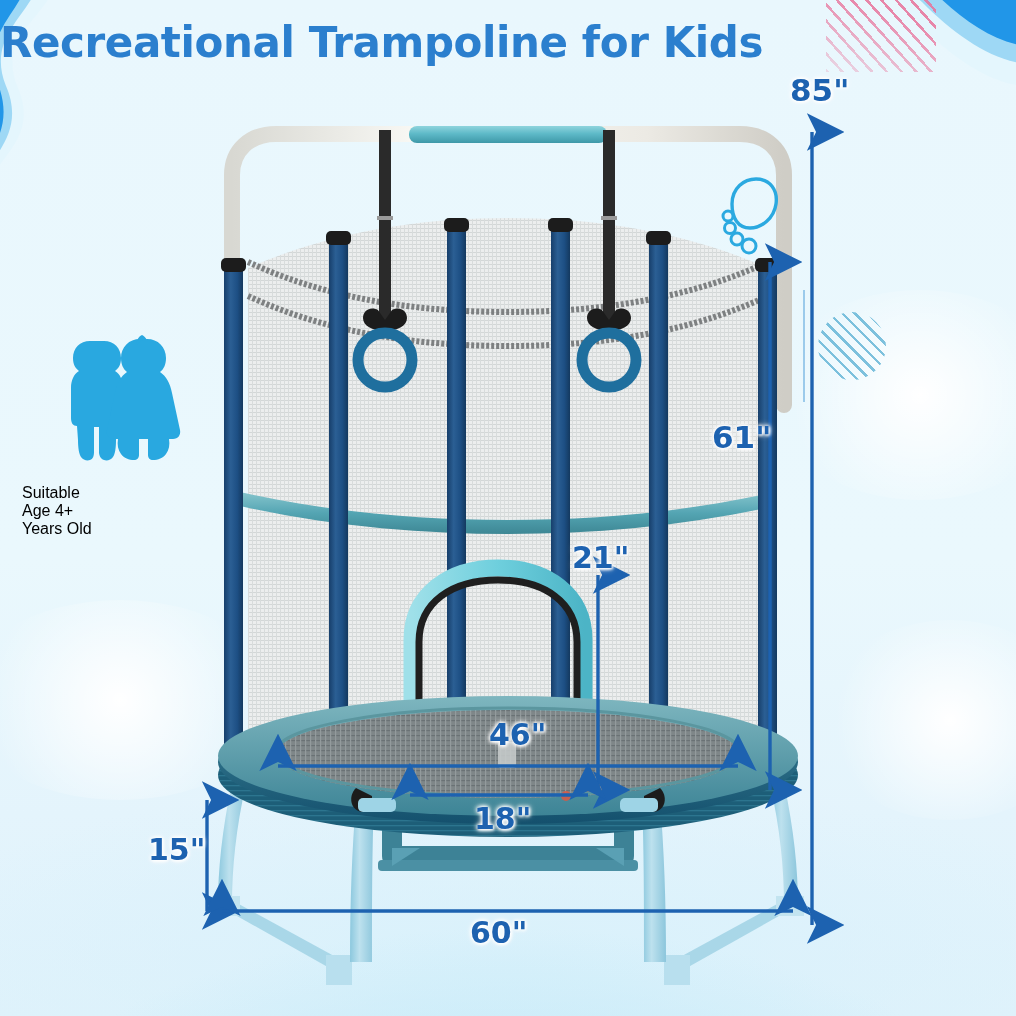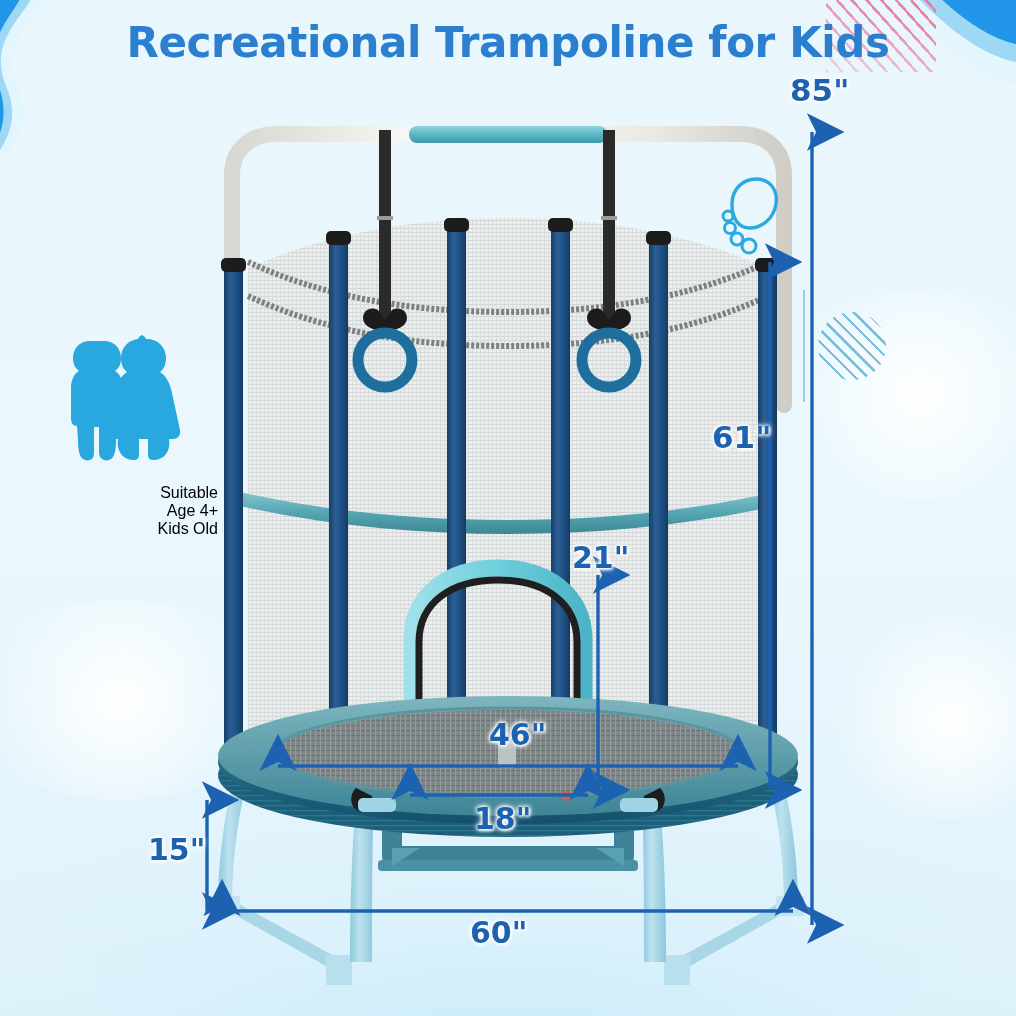--- a/index.html
+++ b/index.html
@@ -49,28 +49,27 @@
     opacity:.7;
   }
   #rule-right{
     position:absolute; left:803px; top:290px; width:2px; height:112px;
     background:#5ba6dd; opacity:.55;
   }
 
   
   #page-title{
     position:absolute; left:0; top:18px; width:1016px;
-    text-align:center;
     font-size:42px; font-weight:bold; letter-spacing:-.4px;
     color:#2b7fce;
     font-family:"DejaVu Sans", sans-serif;
   }
 
   
-  #age-block{ position:absolute; left:22px; top:335px; width:196px; text-align:right; }
+  #age-block{ position:absolute; left:22px; top:335px; width:196px; text-align:left; }
   #kids-icon{ display:block; margin:0 auto 14px; }
 
   
   #product{ position:absolute; left:0; top:0; width:1016px; height:1016px; }
 
   
   .dim-label{
     position:absolute; color:#1d62b0; font-weight:bold;
     font-family:"DejaVu Sans", sans-serif;
     text-shadow:0 0 4px #fff,0 0 4px #fff,0 0 7px #fff,1px 1px 3px #fff;
@@ -117,21 +116,21 @@
       <path d="M36,6 C26,6 19,13 19,23 C19,29 21,33 25,36 C20,39 17,45 17,53 L17,83 C17,88 19,91 23,91 L24,105 C24,113 25,119 27,122 C29,125 33,126 36,125 C39,124 40,121 40,117 L40,92 L45,92 L45,117 C45,121 47,124 50,125 C53,126 57,125 59,122 C61,119 62,113 62,105 L63,91 C67,91 69,88 69,83 L69,53 C69,45 66,39 61,36 C65,33 67,29 67,23 C67,13 60,6 50,6 Z"></path>
 
       <path d="M92,4 C81,4 73,12 73,23 C73,29 75,34 79,37 C73,41 69,48 67,58 L59,95 C58,100 61,104 66,104 L70,104 C69,110 70,115 73,119 C76,123 81,125 86,125 C89,125 91,123 91,120 L91,104 L100,104 L100,120 C100,123 102,125 105,125 C110,125 115,123 118,119 C121,115 122,110 121,104 L125,104 C130,104 133,100 132,95 L124,58 C122,48 118,41 112,37 C116,34 118,29 118,23 C118,12 110,4 99,4 Z" transform="translate(-6,0)"></path>
 
       <path d="M88,0 C84,2 82,6 83,10 C85,6 89,4 93,5 C91,2 90,1 88,0 Z"></path>
     </g>
   </svg>
   <div>
     <div>Suitable</div>
     <div>Age 4+</div>
-    <div>Kids Old</div>
+    <div>Years Old</div>
   </div>
   <style></style>
 </div>
 
 <svg id="product" viewBox="0 0 1016 1016">
   <defs>
     <linearGradient id="gPole" x1="0" y1="0" x2="1" y2="0">
       <stop offset="0%" stop-color="#173f6b"></stop>
         <stop offset="35%" stop-color="#2b5f94"></stop>
       <stop offset="70%" stop-color="#1d4f84"></stop>

